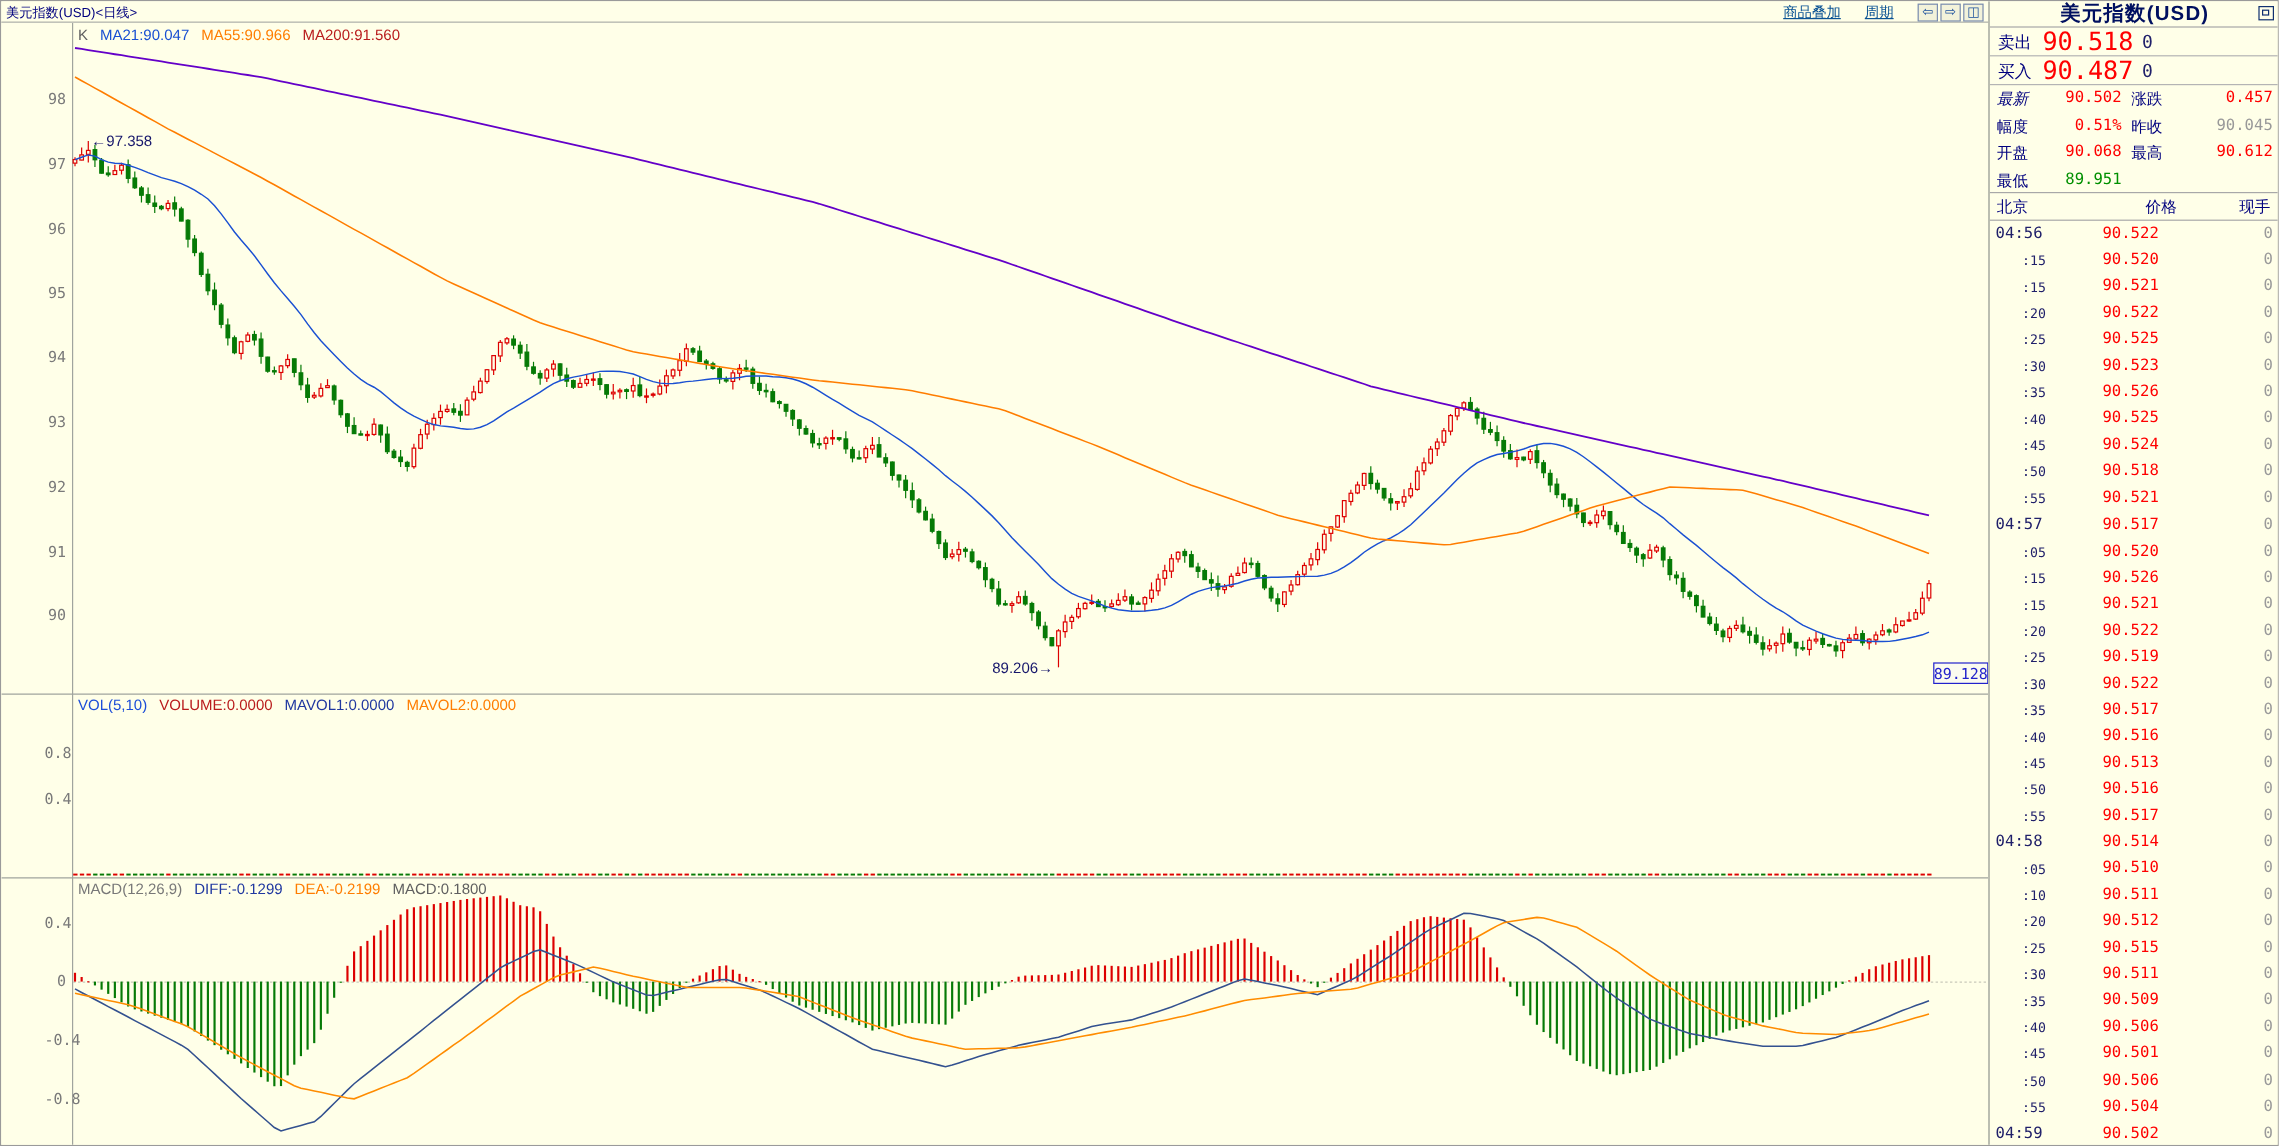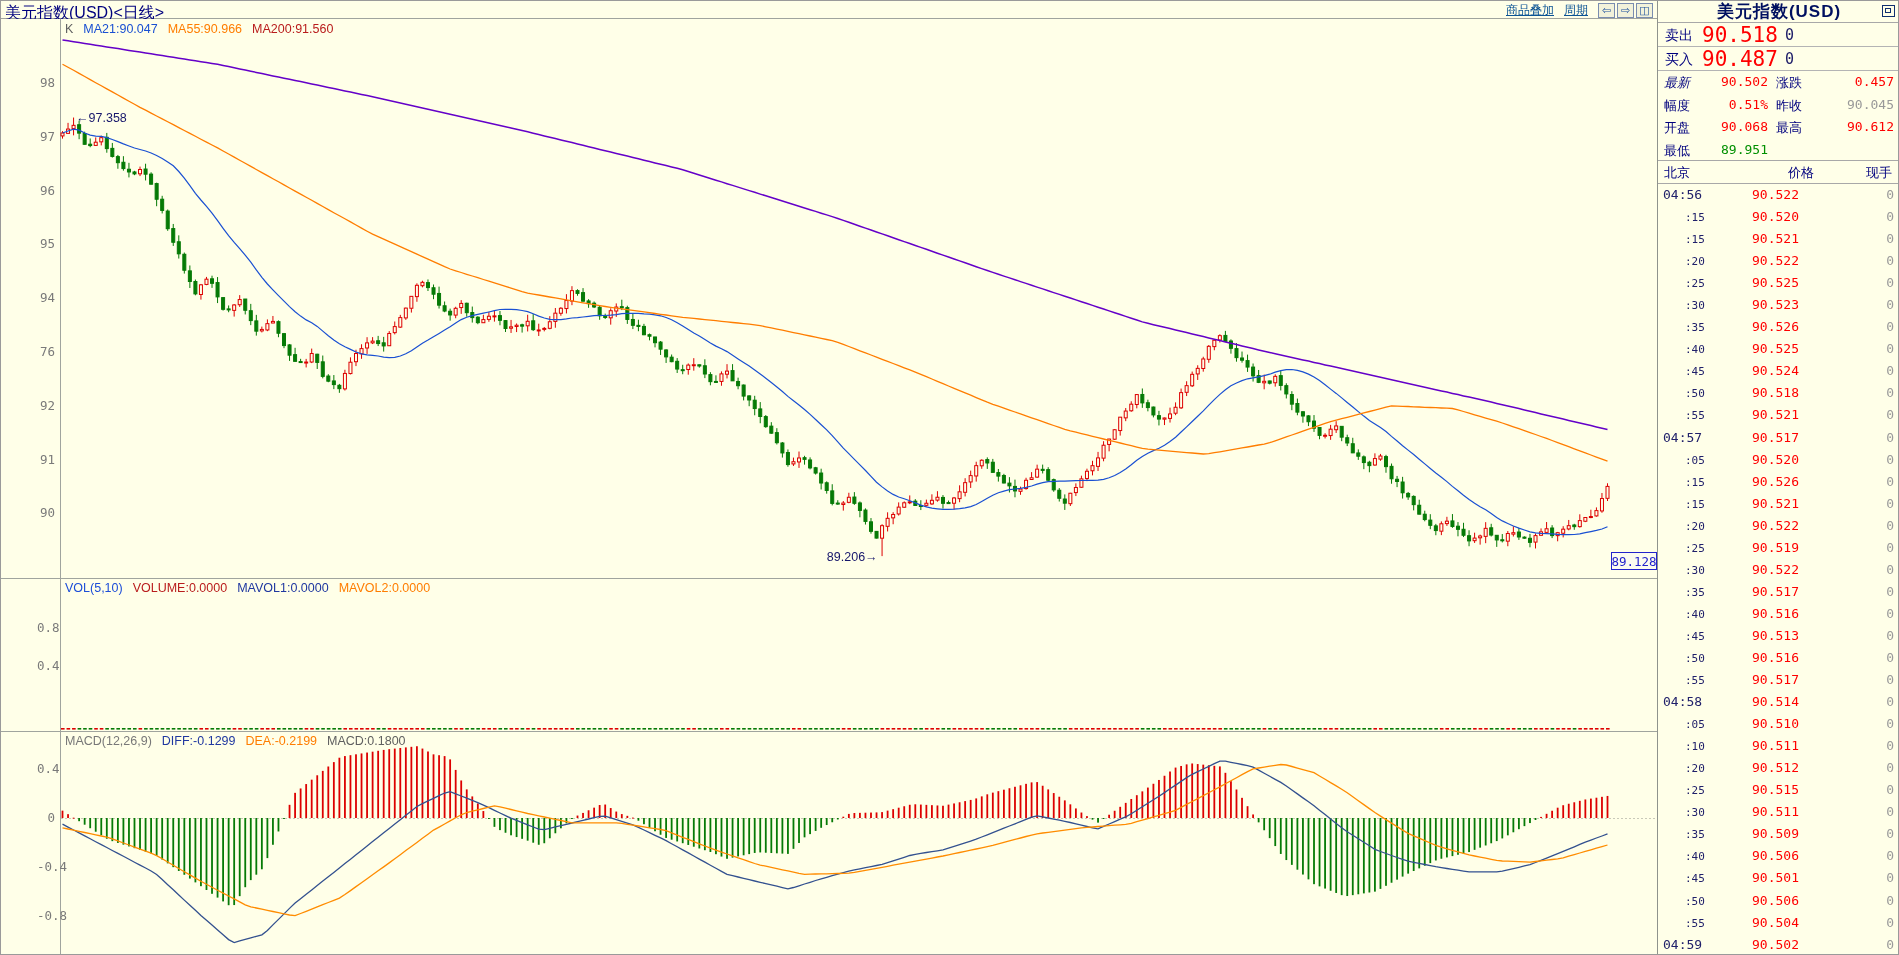--- a/index.html
+++ b/index.html
@@ -2,22 +2,22 @@
 <html><head>
 <meta charset="utf-8">
 <style>
   html,body{margin:0;padding:0;background:#d4d0c8;}
   *{box-sizing:border-box;}
   .app{position:relative;width:1899px;height:955px;background:#FFFFE8;overflow:hidden;
        font-family:"Liberation Sans",sans-serif;border:1px solid #9a9a9a;}
   
   .topbar{position:absolute;left:0;top:0;width:1656px;height:18px;background:#FFFFE8;
           border-bottom:1px solid #a0a49e;}
-  .tb-title{position:absolute;left:4px;top:2px;font-size:16px;color:#00007E;white-space:nowrap;}
-  .tb-right{position:absolute;right:4px;top:1px;display:flex;gap:10px;align-items:center;height:16px;}
+  .tb-title{position:absolute;left:4px;top:2px;font-size:11px;color:#00007E;white-space:nowrap;}
+  .tb-right{position:absolute;right:4px;top:1px;display:flex;gap:20px;align-items:center;height:16px;}
   .tb-link{font-size:12px;color:#0B5394;text-decoration:underline;cursor:pointer;white-space:nowrap;}
   .tb-icons{display:flex;gap:2px;}
   .tb-btn{width:17px;height:15px;border:1px solid #7a8db0;background:#f2f2da;color:#1A4F9C;
           font-size:11px;line-height:13px;text-align:center;cursor:pointer;}
   
   .chart{position:absolute;left:0;top:18px;width:1656px;height:937px;background:#FFFFE8;overflow:hidden;}
   .chart svg{position:absolute;left:0;top:0;}
   .legend{position:absolute;white-space:nowrap;font-size:12.5px;}
   .legend .lg{margin-right:10px;}
   .axlab{position:absolute;left:0;width:54px;text-align:right;font-size:12.5px;color:#7A7A7A;
@@ -1212,21 +1212,21 @@
         </g>
         <rect x="1610.5" y="533.5" width="45" height="17" fill="#FBFBEF" stroke="#2222CC" stroke-width="1"></rect>
         <text x="1633" y="546.5" text-anchor="middle" font-size="12.5px" font-family="DejaVu Sans Mono, monospace" fill="#2222CC">89.128</text>
       </svg>
     <div id="axis-labels">
         <div class="axlab" style="top: 56px;">98</div>
         <div class="axlab" style="top: 109.8px;">97</div>
         <div class="axlab" style="top: 163.6px;">96</div>
         <div class="axlab" style="top: 217.4px;">95</div>
         <div class="axlab" style="top: 271.2px;">94</div>
-        <div class="axlab" style="top: 325px;">76</div>
+        <div class="axlab" style="top: 325px;">93</div>
         <div class="axlab" style="top: 378.8px;">92</div>
         <div class="axlab" style="top: 432.6px;">91</div>
         <div class="axlab" style="top: 486.4px;">90</div>
         <div class="axlab" style="top: 601px;">0.8</div>
         <div class="axlab" style="top: 639px;">0.4</div>
         <div class="axlab" style="top: 742px;">0.4</div>
         <div class="axlab" style="top: 791px;">0</div>
         <div class="axlab" style="top: 840px;">-0.4</div>
         <div class="axlab" style="top: 889px;">-0.8</div>
       </div>

